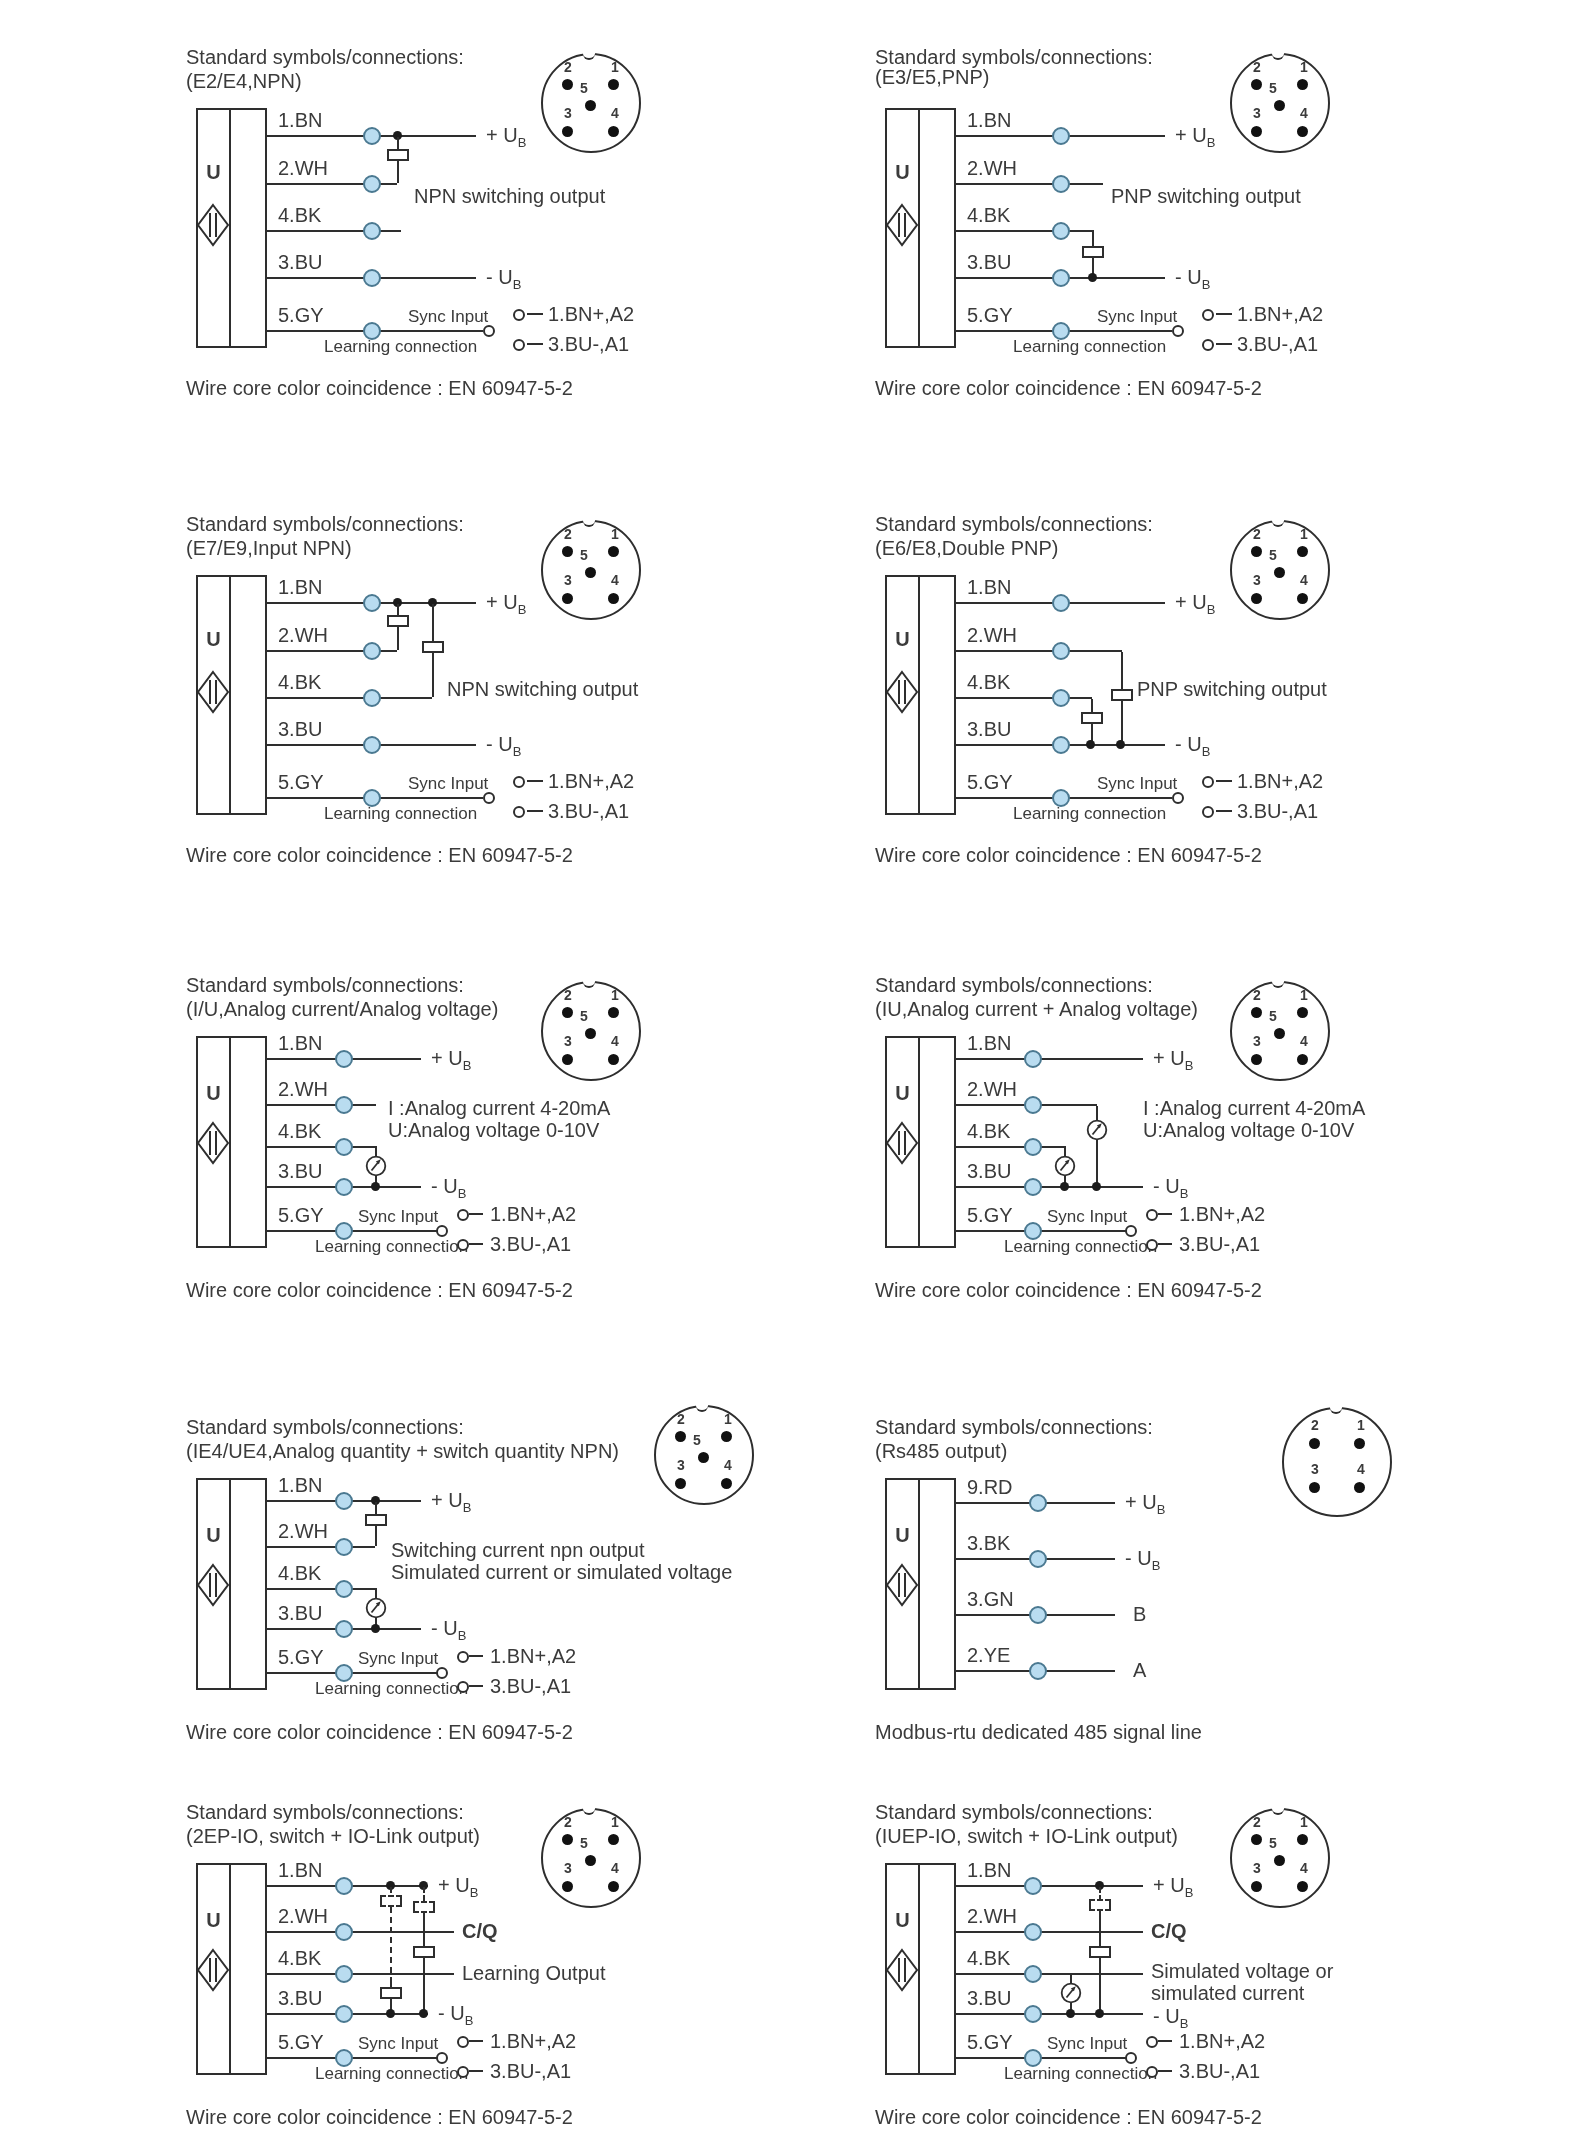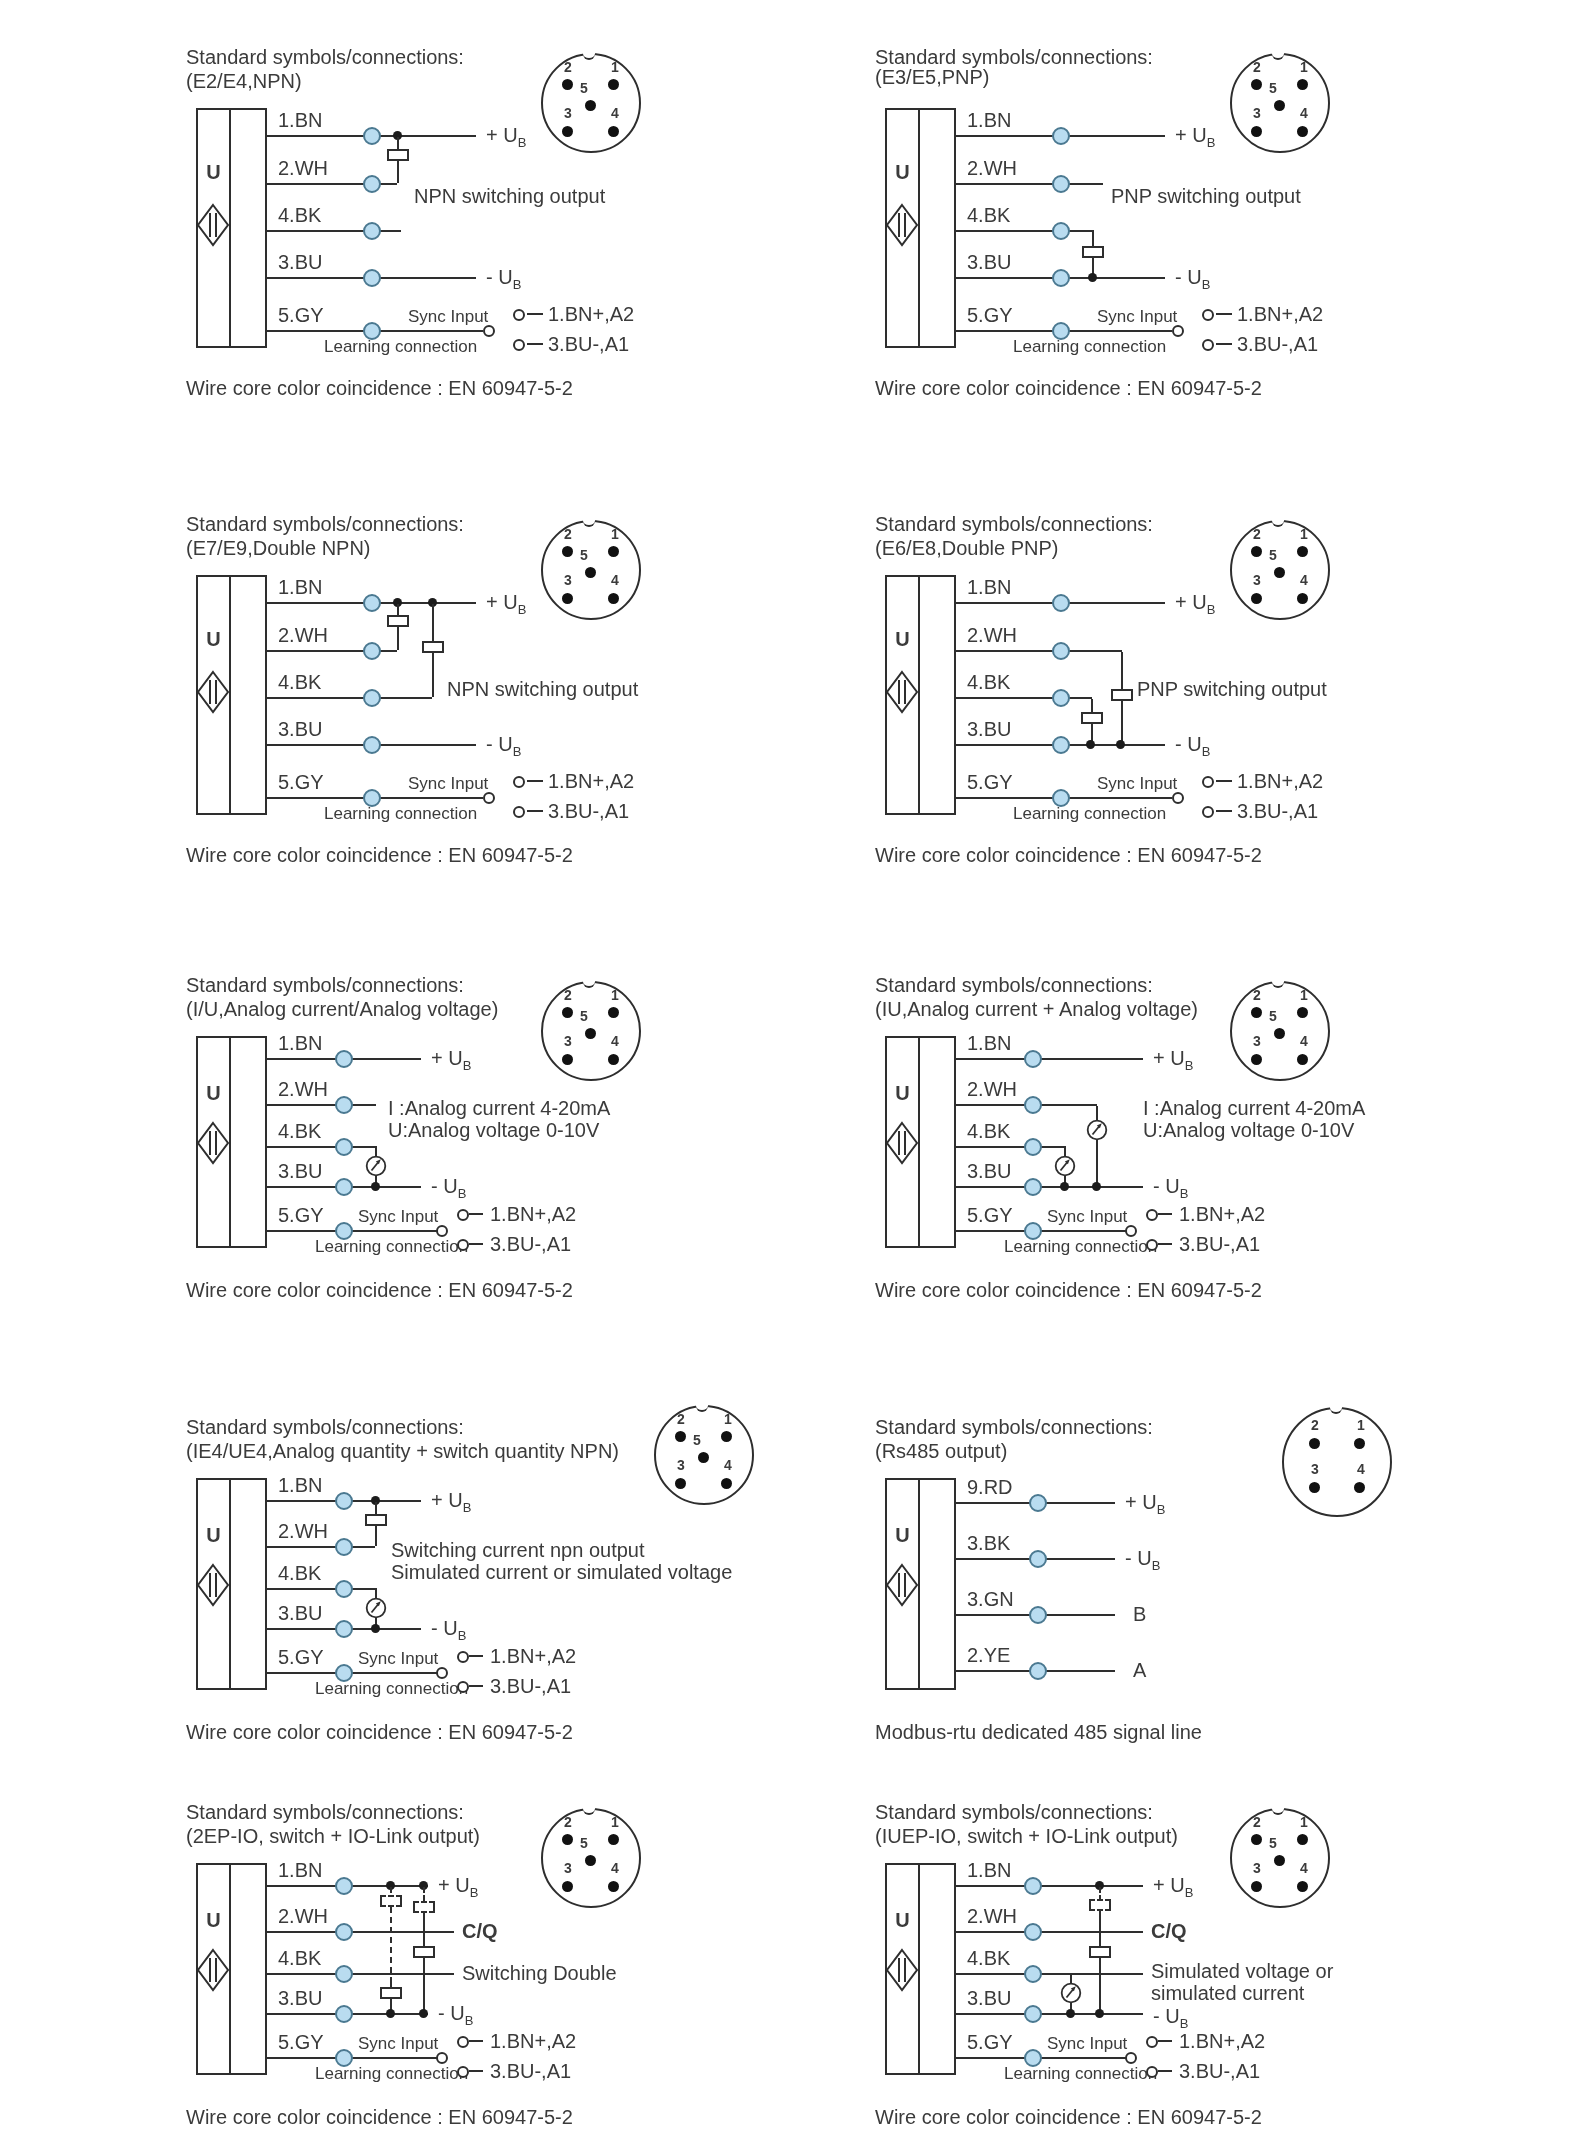--- a/index.html
+++ b/index.html
@@ -152,21 +152,21 @@
     <div class="wire" style="left:341px;top:268px;width:16px;"></div>
     <span class="end" style="left:362px;top:258px;">1.BN+,A2</span>
     <div class="oc" style="left:327px;top:294px;"></div>
     <div class="wire" style="left:341px;top:298px;width:16px;"></div>
     <span class="end" style="left:362px;top:288px;">3.BU-,A1</span>
     <div class="cap" style="left:0;top:332px;">Wire core color coincidence : EN 60947-5-2</div>
   </section>
 
   <section class="diag" style="left:186px;top:512px;">
     <div class="t" style="top:0;">Standard symbols/connections:</div>
-    <div class="t" style="top:24px;">(E7/E9,Double NPN)</div>
+    <div class="t" style="top:24px;">(E7/E9,Input NPN)</div>
     <div class="conn" style="left:355px;top:8px;width:100px;height:100px;">
       <div class="ring" style="width:96px;height:96px;"></div>
       <div class="notch" style="left:42px;top:-2px;width:12px;height:7px;"></div>
       <div class="pin" style="left:21px;top:26px;"></div>
       <div class="pin" style="left:67px;top:26px;"></div>
       <div class="pin" style="left:44px;top:47px;"></div>
       <div class="pin" style="left:21px;top:73px;"></div>
       <div class="pin" style="left:67px;top:73px;"></div>
       <span class="pl" style="left:23px;top:6px;">2</span>
       <span class="pl" style="left:70px;top:6px;">1</span>
@@ -566,21 +566,21 @@
     <div class="vl" style="left:237px;top:117px;height:96px;"></div>
     <div class="res resd" style="left:227px;top:101px;"></div>
     <div class="res" style="left:227px;top:146px;"></div>
     <div class="wire" style="left:81px;top:131px;width:187px;"></div>
     <span class="wl" style="left:92px;top:105px;">2.WH</span>
     <div class="node" style="left:149px;top:123px;"></div>
     <span class="note bold" style="left:276px;top:120px;">C/Q</span>
     <div class="wire" style="left:81px;top:173px;width:187px;"></div>
     <span class="wl" style="left:92px;top:147px;">4.BK</span>
     <div class="node" style="left:149px;top:165px;"></div>
-    <span class="note" style="left:276px;top:162px;">Switching Double</span>
+    <span class="note" style="left:276px;top:162px;">Learning Output</span>
     <div class="wire" style="left:81px;top:213px;width:161px;"></div>
     <span class="wl" style="left:92px;top:187px;">3.BU</span>
     <div class="node" style="left:149px;top:205px;"></div>
     <div class="dot" style="left:200px;top:209px;"></div>
     <div class="dot" style="left:233px;top:209px;"></div>
     <span class="end" style="left:252px;top:202px;"><span>- U</span><sub>B</sub></span>
     <div class="wire" style="left:81px;top:257px;width:171px;"></div>
     <span class="wl" style="left:92px;top:231px;">5.GY</span>
     <div class="node" style="left:149px;top:249px;"></div>
     <span class="sm" style="left:172px;top:234px;">Sync Input</span>

